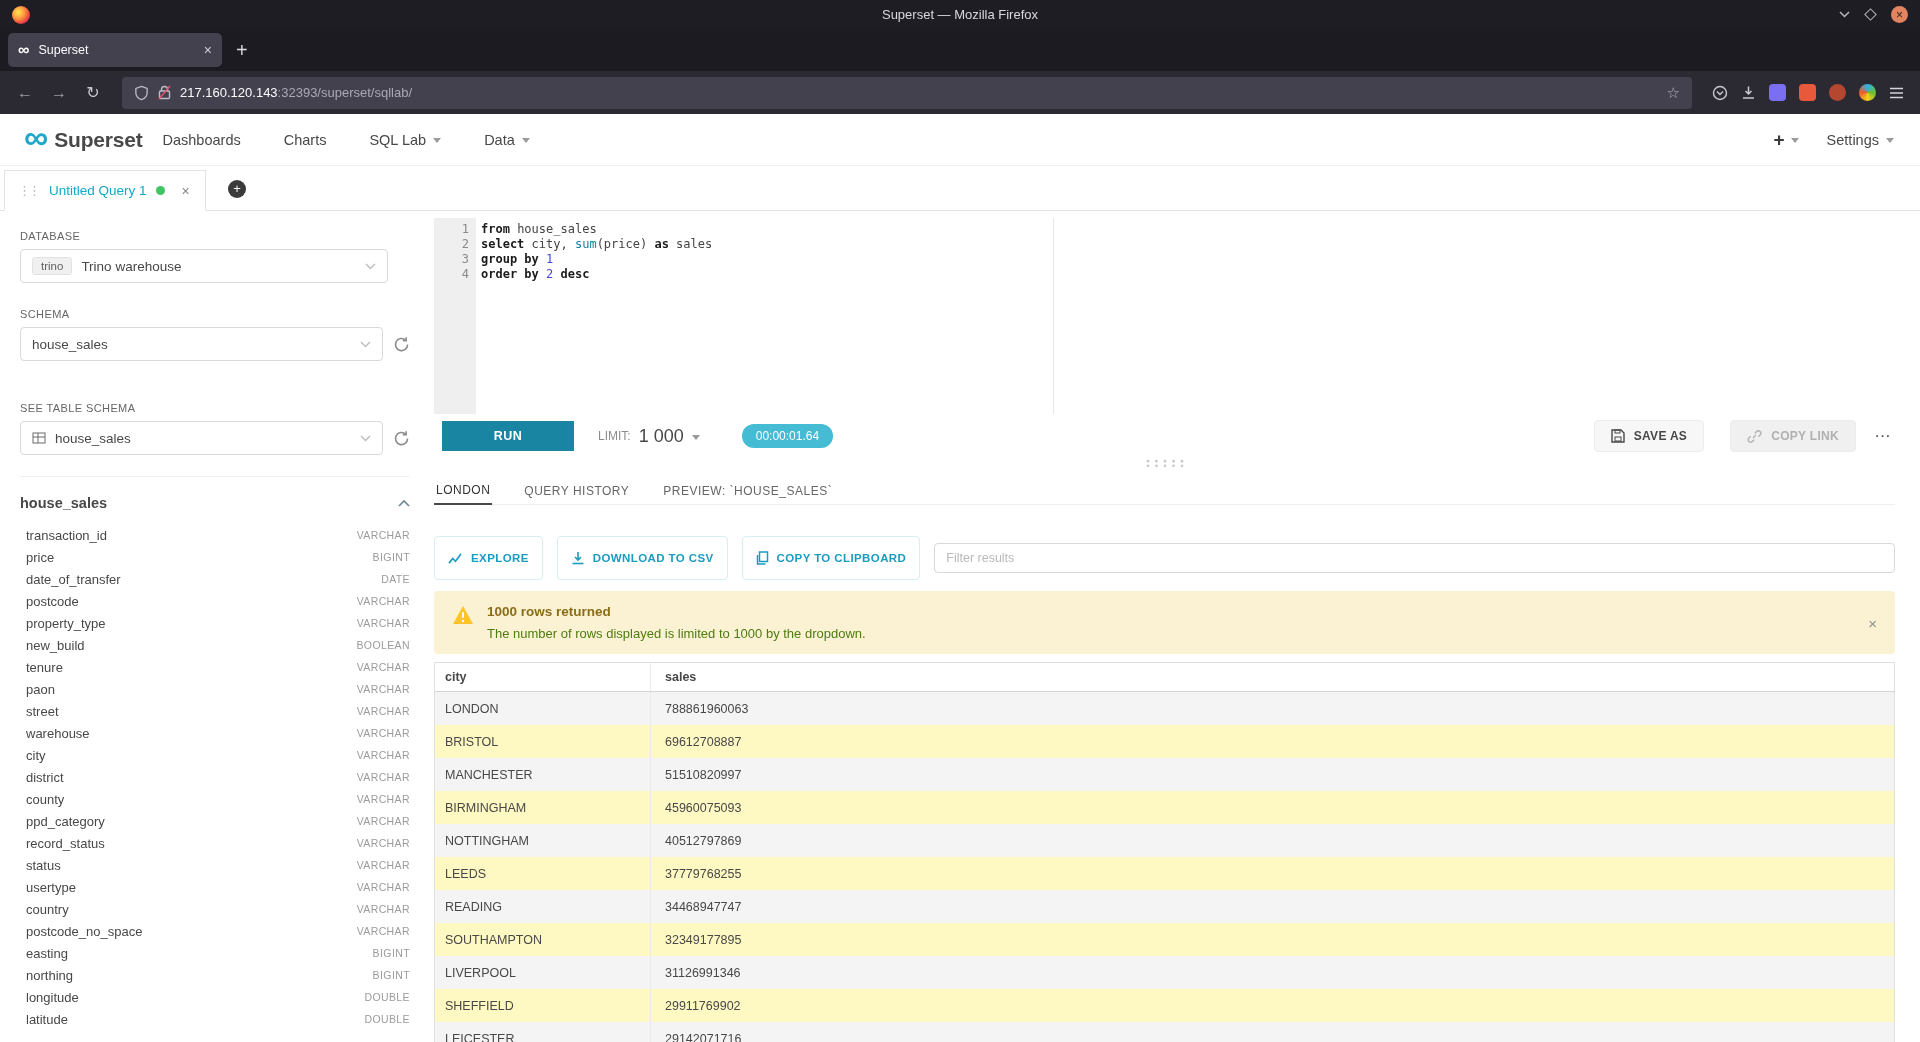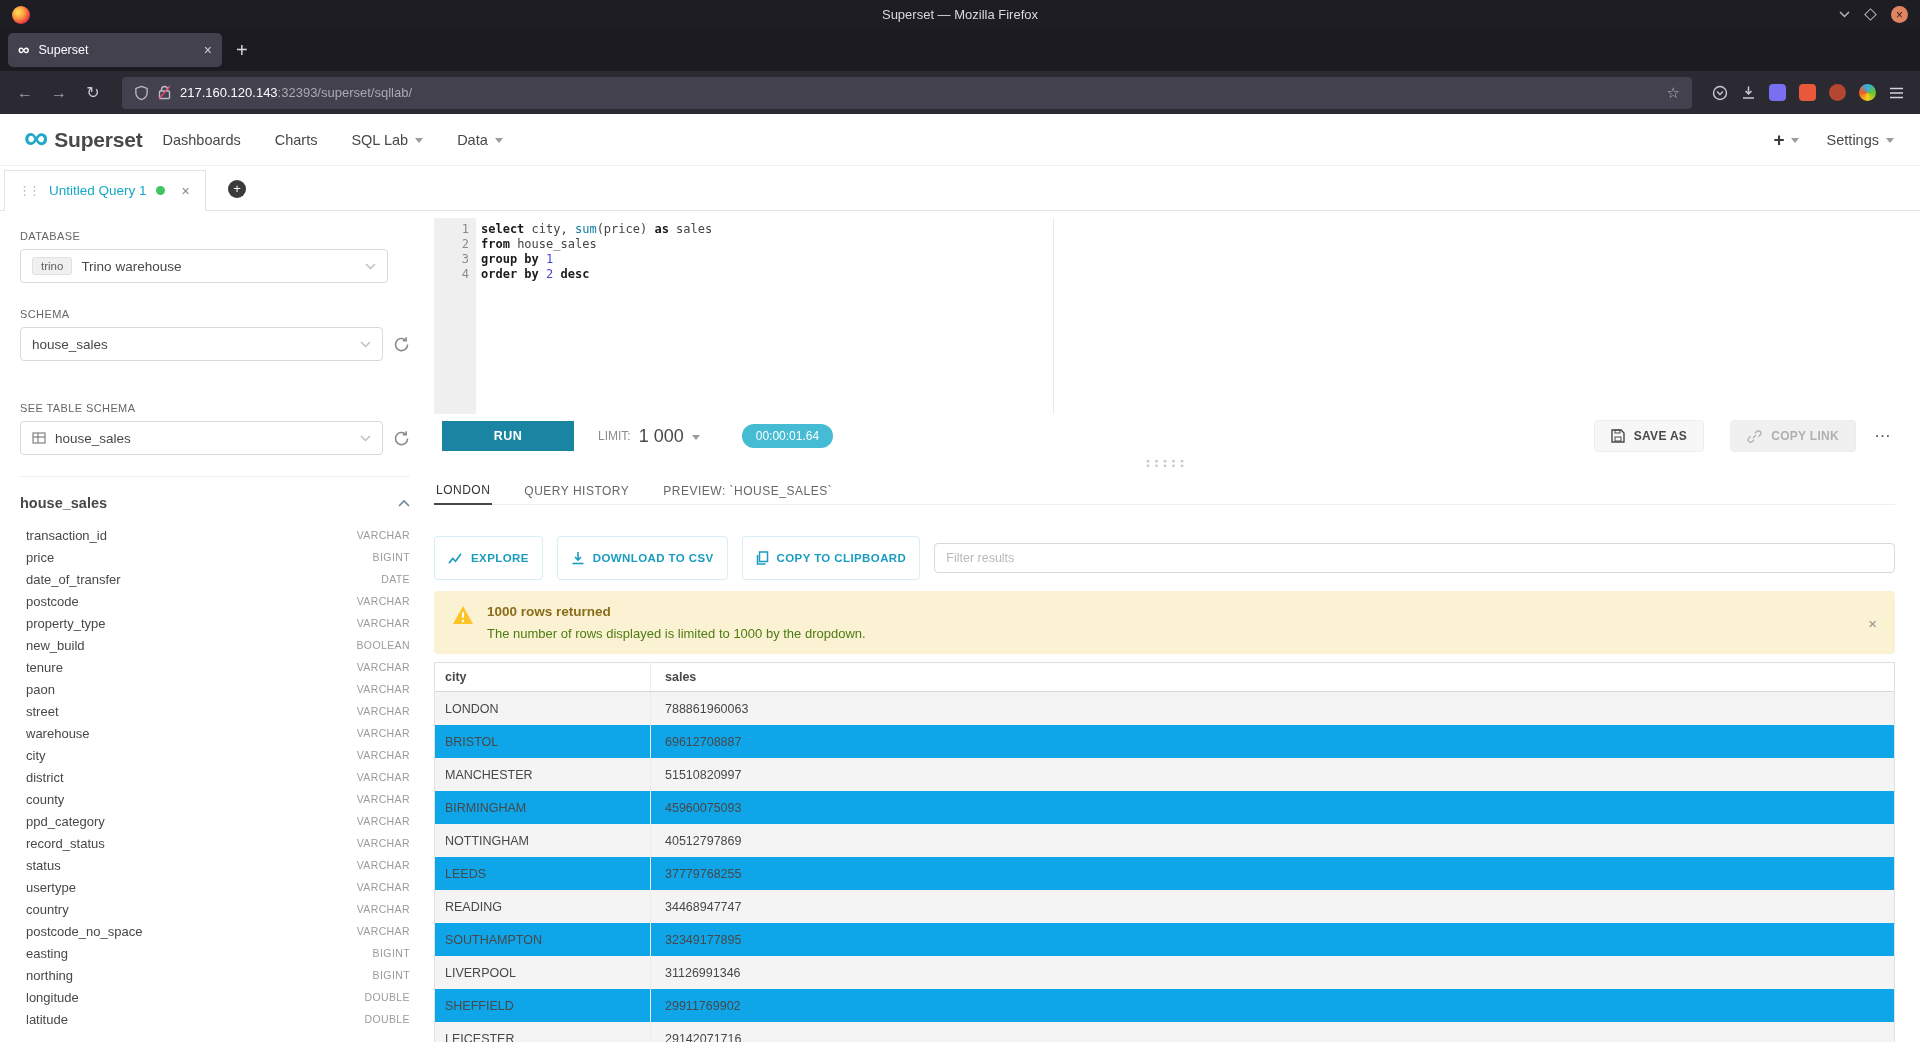--- a/index.html
+++ b/index.html
@@ -38,21 +38,21 @@
   .ext2 { background: #e8593c; }
   .ext3 { background: #b34730; border-radius: 50%; }
   .ext4 { background: conic-gradient(#2bb3e6, #66c035, #f4d019, #ef5a28, #2bb3e6); border-radius: 50%; }
 
   
   .app-header { height: 52px; background: #fff; display: flex; align-items: center; padding: 0 26px 0 24px;
     border-bottom: 1px solid #f0f0f0; }
   .logo { display: flex; align-items: center; gap: 6px; margin-right: 20px; }
   .logo-mark { color: #20a7c9; font-size: 34px; font-weight: bold; line-height: 1; margin-top: -5px; }
   .logo-text { font-size: 21px; font-weight: 700; color: #484848; letter-spacing: -0.2px; }
-  #app-menu { display: flex; align-items: flex-start; }
+  #app-menu { display: flex; align-items: flex-start; gap: 9px; }
   .menu-item { font-size: 14.5px; color: #484848; margin-right: 34px; display: flex; align-items: center; gap: 7px; cursor: pointer; }
   .tri-caret { width: 0; height: 0; border-left: 4px solid transparent; border-right: 4px solid transparent;
     border-top: 5px solid #9b9b9b; margin-top: 2px; }
   .header-right { margin-left: auto; display: flex; align-items: center; gap: 28px; }
   .plus-menu { font-size: 19px; font-weight: bold; color: #3b3b3b; display: flex; gap: 6px; align-items: center; }
   .settings-menu { font-size: 14.5px; color: #484848; display: flex; gap: 7px; align-items: center; }
 
   
   .qtabbar { height: 45px; background: #fff; display: flex; align-items: flex-end; padding-left: 4px; position: relative; }
   .qtabbar::after { content: ""; position: absolute; left: 0; right: 0; bottom: 0; height: 1px; background: #e3e3e3; }
@@ -136,21 +136,21 @@
 
   .alert { margin-top: 11px; background: #fbf2d4; border-radius: 4px; padding: 13px 18px; display: flex;
     gap: 13px; position: relative; align-items: flex-start; }
   .alert-icon { margin-top: 1px; }
   .alert-title { font-size: 13.5px; font-weight: bold; color: #8a6d1a; margin-bottom: 7px; }
   .alert-msg { font-size: 13px; color: #4d7c0f; }
   .alert-close { position: absolute; right: 18px; top: 50%; transform: translateY(-50%); color: #8f8f8f;
     font-size: 15px; cursor: pointer; }
 
   .rtable { margin-top: 8px; border: 1px solid #e0e0e0; font-size: 12.5px; color: #484848; background: #fff; }
-  .tr { display: flex; height: 33px; align-items: center; background: #0ea5e9; }
+  .tr { display: flex; height: 33px; align-items: center; background: #fef9c3; }
   .tr.striped { background: #f4f4f4; }
   .tr.head { height: 29px; font-weight: bold; border-bottom: 1px solid #d5d5d5; background: #fff; }
   .td { overflow: hidden; white-space: nowrap; }
   .td-city { width: 215px; padding-left: 10px; flex-shrink: 0; }
   .td-sales { flex: 1; padding-left: 14px; border-left: 1px solid #ececec; align-self: stretch; display: flex; align-items: center; }
 </style>
 </head>
 <body>
 
 <div class="screen">
@@ -432,22 +432,22 @@
     <section class="main">
 
       <div class="editor">
         <div class="gutter" id="editor-gutter">
             <div class="gutter-num">1</div>
             <div class="gutter-num">2</div>
             <div class="gutter-num">3</div>
             <div class="gutter-num">4</div>
           </div>
         <div class="code" id="editor-code">
+            <div class="code-line"><span class="tok-kw">from</span><span class="tok-pl"> house_sales</span></div>
             <div class="code-line"><span class="tok-kw">select</span><span class="tok-pl"> city, </span><span class="tok-fn">sum</span><span class="tok-pl">(</span><span class="tok-pl">price</span><span class="tok-pl">) </span><span class="tok-kw">as</span><span class="tok-pl"> sales</span></div>
-            <div class="code-line"><span class="tok-kw">from</span><span class="tok-pl"> house_sales</span></div>
             <div class="code-line"><span class="tok-kw">group by</span><span class="tok-pl"> </span><span class="tok-num">1</span></div>
             <div class="code-line"><span class="tok-kw">order by</span><span class="tok-pl"> </span><span class="tok-num">2</span><span class="tok-pl"> </span><span class="tok-kw">desc</span></div>
           </div>
         <div class="print-margin"></div>
       </div>
 
       <div class="editor-toolbar">
         <button class="run-btn">RUN</button>
         <div class="limit">
           <span class="limit-label">LIMIT:</span>

